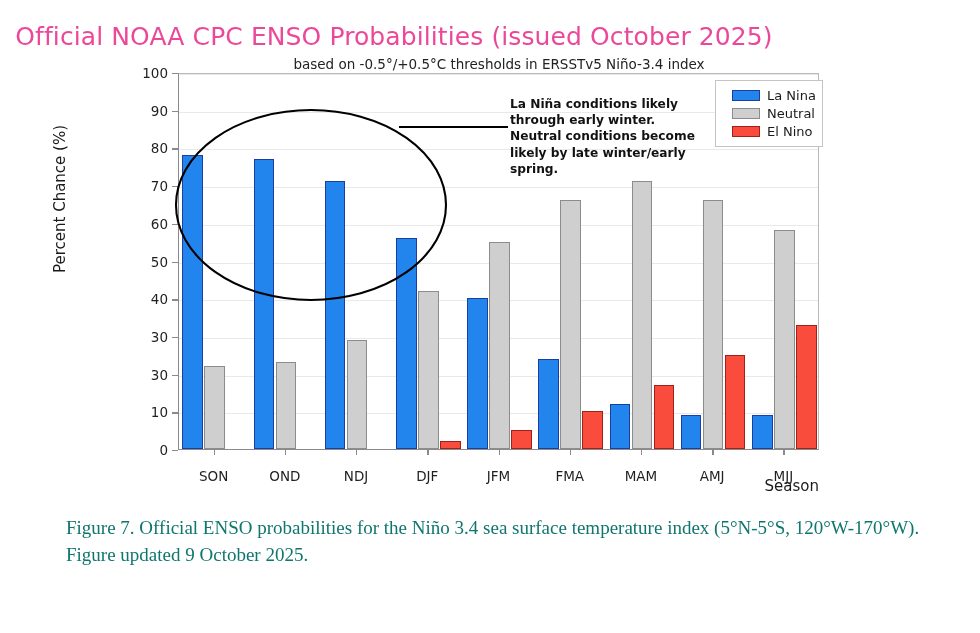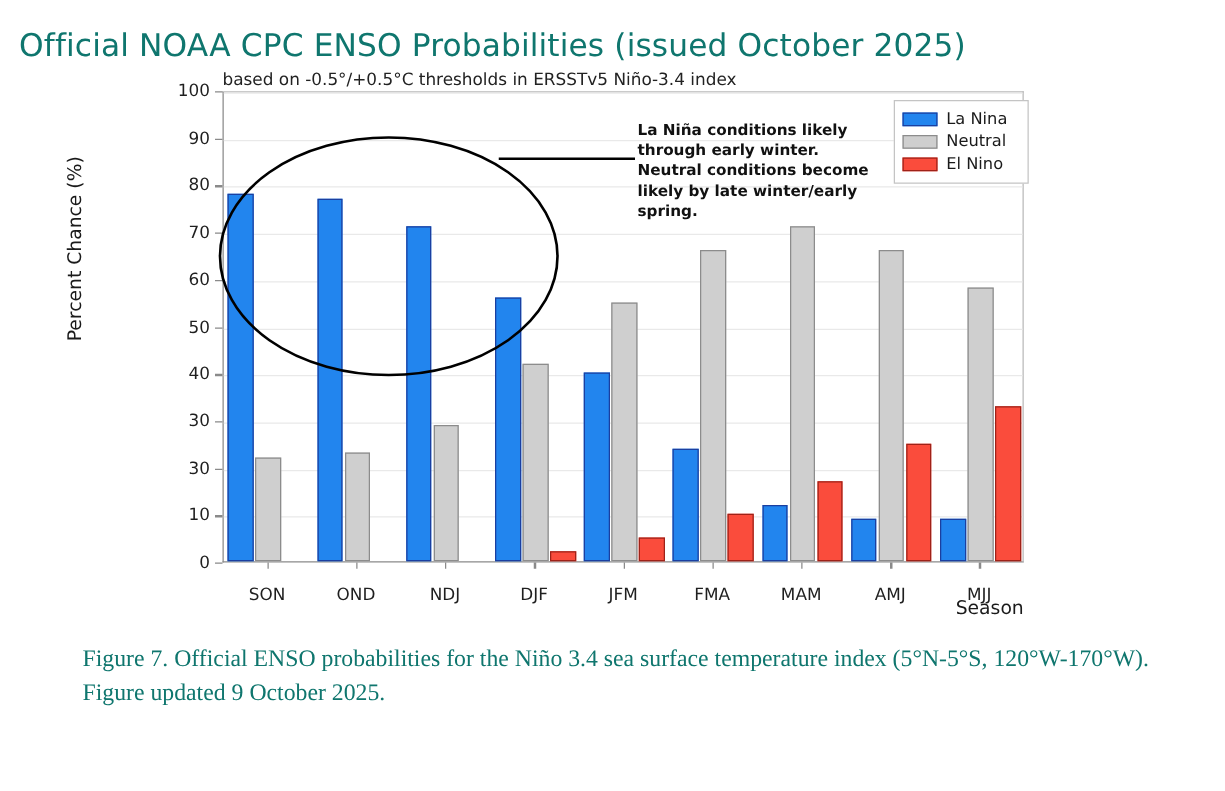--- a/index.html
+++ b/index.html
@@ -21,29 +21,29 @@
     width: 980px; height: 633px;
   }
 
   
   .chart-title {
     position: absolute;
     left: 0; top: 22px;
     width: 788px;
     text-align: center;
     font-size: 25px;
-    color: #0f766e;
+    color: #ec4899;
     letter-spacing: 0.1px;
     white-space: nowrap;
   }
   .chart-subtitle {
     position: absolute;
     left: 178px; top: 56px;
     width: 642px;
-    text-align: left;
+    text-align: center;
     font-size: 13.5px;
     color: #222222;
     white-space: nowrap;
   }
 
   
   #plot-frame {
     position: absolute;
     left: 178px;
     top: 73px;
@@ -138,21 +138,21 @@
   
   #legend {
     position: absolute;
     left: 715px;
     top: 80px;
     width: 108px;
     height: 67px;
     background: #ffffff;
     border: 1px solid #c4c4c4;
     box-sizing: border-box;
-    padding: 5px 6px;
+    padding: 5px 16px;
   }
   .legend-row {
     display: flex;
     align-items: center;
     height: 18px;
   }
   .legend-swatch {
     width: 28px;
     height: 11px;
     box-sizing: border-box;

